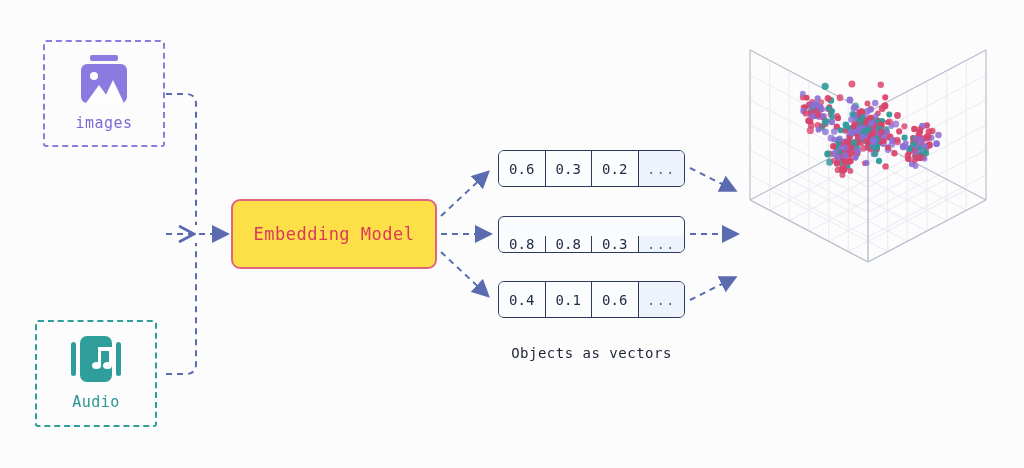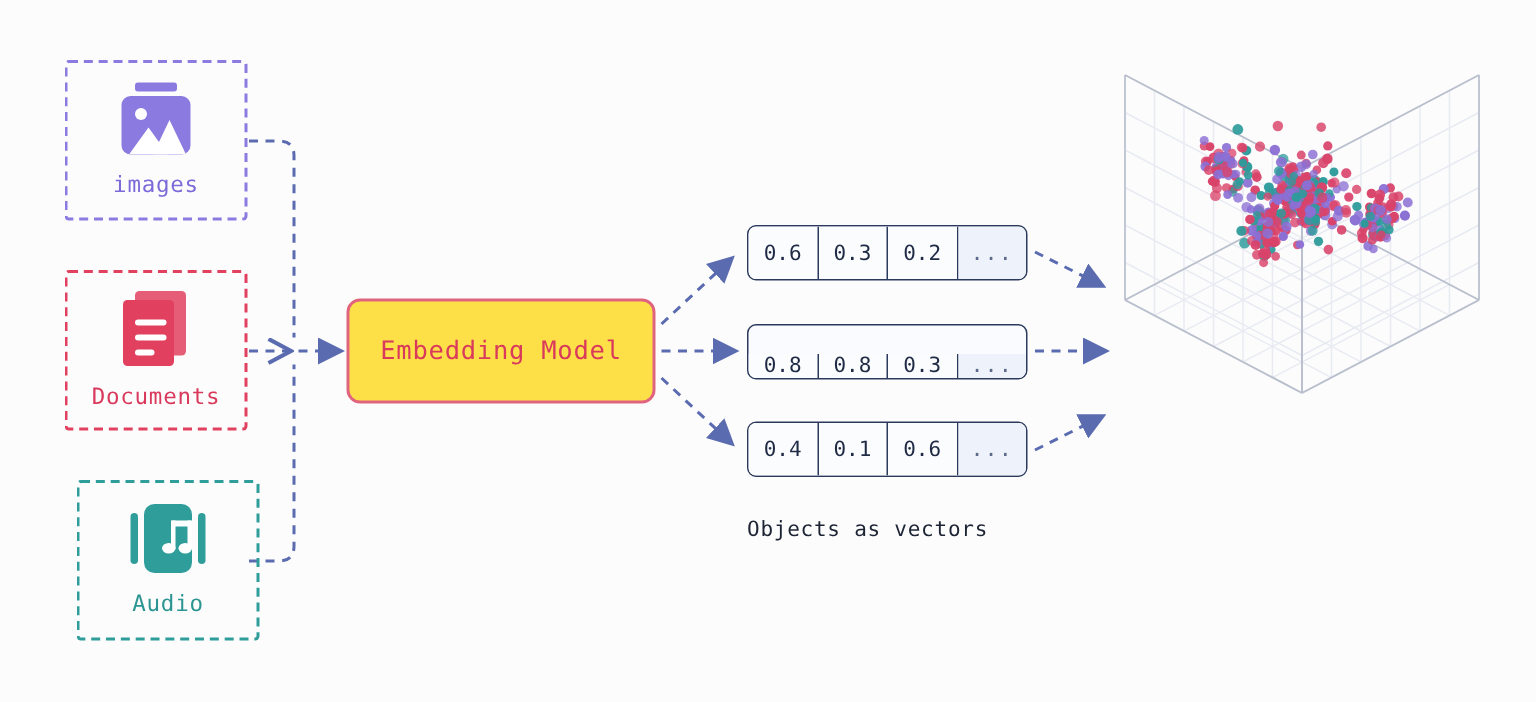--- a/index.html
+++ b/index.html
@@ -32,21 +32,21 @@
   }
   .src-label {
     font-size: 15px;
     letter-spacing: 0.5px;
     margin-top: 11px;
   }
   #box-images { left: 43px; top: 40px; border-color: #8b7ae0; }
   #box-images .src-label { color: #7c6ad8; }
   #box-docs   { left: 43px; top: 180px; border-color: #e1415f; }
   #box-docs .src-label { color: #d93a5c; }
-  #box-audio  { left: 51px; top: 320px; border-color: #2f9e9b; justify-content: center; }
+  #box-audio  { left: 35px; top: 320px; border-color: #2f9e9b; justify-content: center; }
   #box-audio .src-label { color: #2b9592; }
 
   
   .icon-img {
     position: relative;
     width: 46px;
     height: 48px;
   }
   .icon-img .bar {
     position: absolute;
@@ -213,21 +213,21 @@
     letter-spacing: 1px;
   }
   #vec1 { top: 150px; }
   #vec2 { top: 216px; align-items: flex-end; }
   #vec3 { top: 281px; }
 
   #vec-caption {
     position: absolute;
     left: 498px; top: 345px;
     width: 187px;
-    text-align: left;
+    text-align: center;
     font-size: 14px;
     color: #1c2333;
     letter-spacing: 0.5px;
     white-space: nowrap;
   }
 
   
   #wires, #cube {
     position: absolute;
     left: 0; top: 0;
@@ -273,31 +273,20 @@
       <div class="bar"></div>
       <div class="frame">
         <div class="sun"></div>
         <div class="mount"></div>
         <div class="mount2"></div>
       </div>
     </div>
     <div class="src-label">images</div>
   </div>
 
-  <div class="src-box" id="box-docs">
-    <div class="icon-doc">
-      <div class="back"></div>
-      <div class="front">
-        <div class="line l1"></div>
-        <div class="line l2"></div>
-        <div class="line l3"></div>
-      </div>
-    </div>
-    <div class="src-label">Documents</div>
-  </div>
 
   <div class="src-box" id="box-audio">
     <div class="icon-audio">
       <div class="side side-l"></div>
       <div class="side side-r"></div>
       <div class="body">
         <div class="beam"></div>
         <div class="note-stem st1"></div>
         <div class="note-stem st2"></div>
         <div class="head h1"></div>

